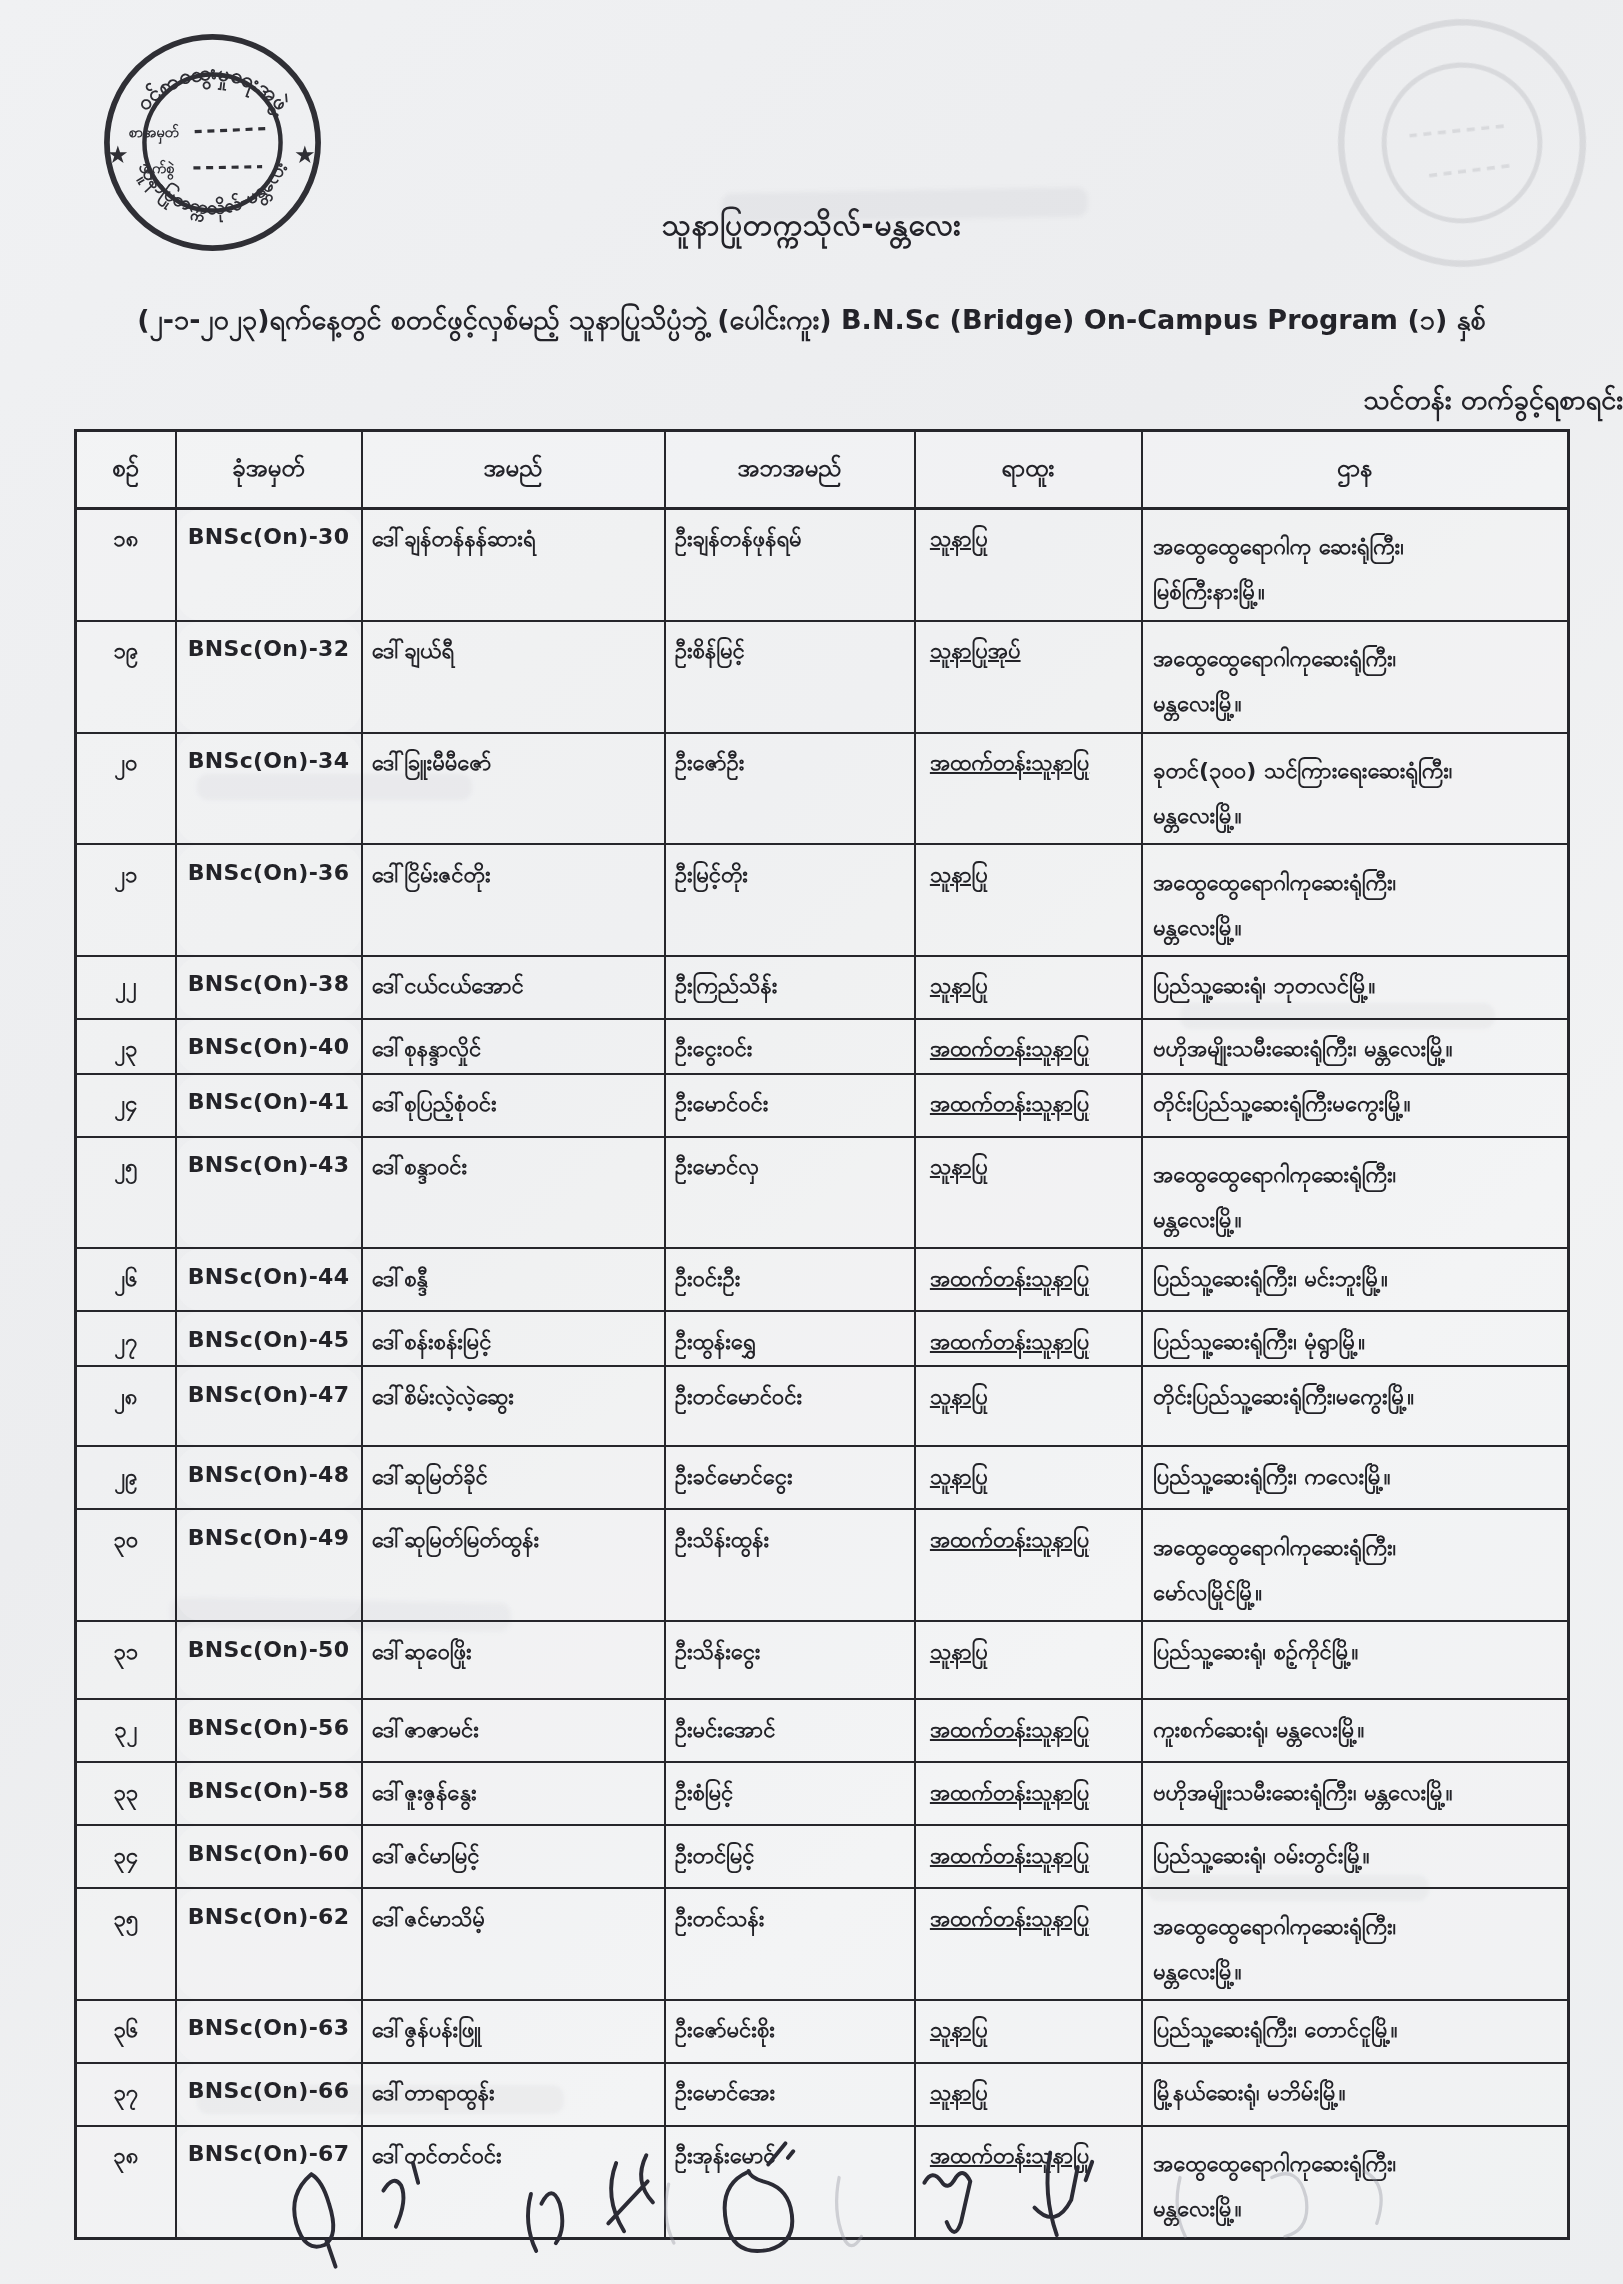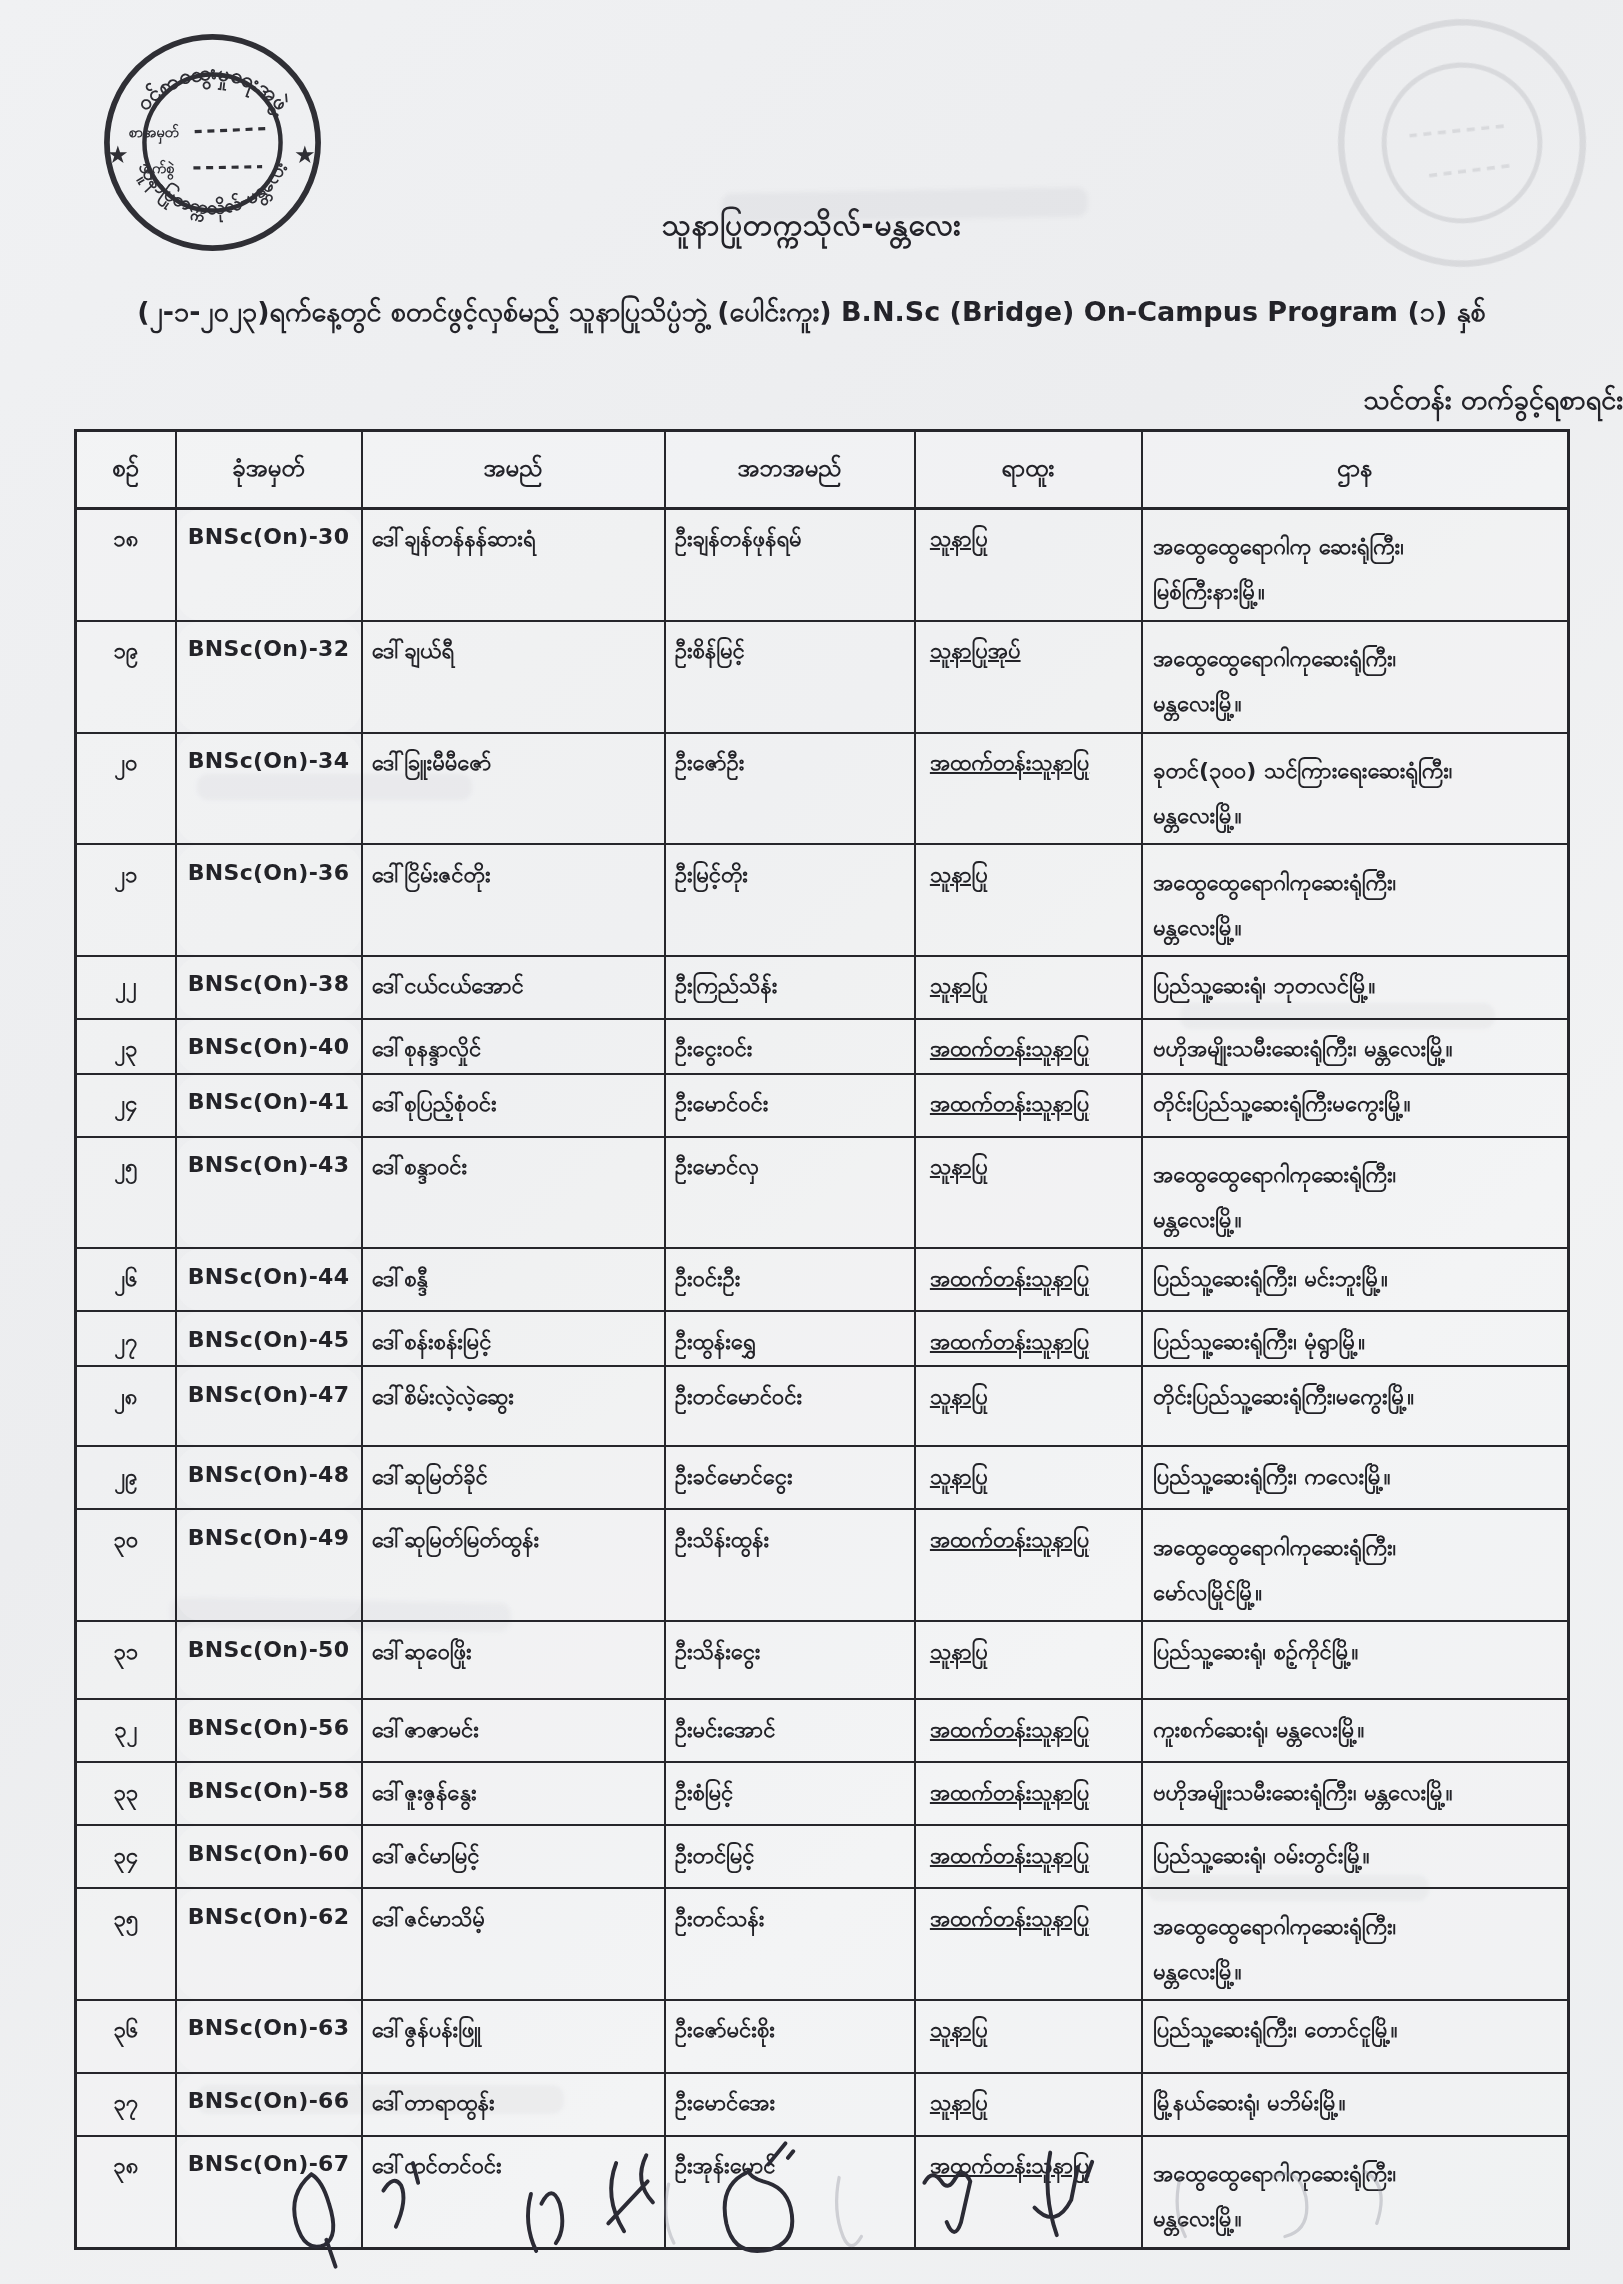--- a/index.html
+++ b/index.html
@@ -19,21 +19,21 @@
   .ghost-stamp{
     position:absolute;left:1331px;top:11.8px;width:262px;height:262px;
     opacity:.13;transform:scaleX(-1) rotate(8deg);filter:blur(0.7px);
   }
   
   .title{
     position:absolute;top:205px;left:0;width:1623px;text-align:center;
     font-size:30px;font-weight:700;letter-spacing:0.7px;color:#232329;
   }
   .subtitle1{
-    position:absolute;top:294px;left:26px;width:1571px;text-align:center;
+    position:absolute;top:302px;left:26px;width:1571px;text-align:center;
     font-size:27px;font-weight:700;color:#232329;
   }
   .subtitle2{
     position:absolute;top:382px;left:0;width:1623px;text-align:right;
     font-size:27px;font-weight:700;color:#232329;
   }
   
   table.list{
     position:absolute;left:74px;top:429px;width:1493px;
     border-collapse:collapse;table-layout:fixed;
@@ -277,21 +277,21 @@
         </tr>
         <tr class="tall" style="height: 100px;">
           <td class="c-no">၃၅</td>
           <td class="c-roll">BNSc(On)-62</td>
           <td class="c-name">ဒေါ်ဇင်မာသိမ့်</td>
           <td class="c-father">ဦးတင်သန်း</td>
           <td class="c-pos">အထက်တန်းသူနာပြု</td>
           <td class="c-dept">အထွေထွေရောဂါကုဆေးရုံကြီး၊
 မန္တလေးမြို့။</td>
         </tr>
-        <tr class="short" style="height: 73px;">
+        <tr class="short" style="height: 63px;">
           <td class="c-no">၃၆</td>
           <td class="c-roll">BNSc(On)-63</td>
           <td class="c-name">ဒေါ်ဇွန်ပန်းဖြူ</td>
           <td class="c-father">ဦးဇော်မင်းစိုး</td>
           <td class="c-pos">သူနာပြု</td>
           <td class="c-dept">ပြည်သူ့ဆေးရုံကြီး၊ တောင်ငူမြို့။</td>
         </tr>
         <tr class="short" style="height: 63px;">
           <td class="c-no">၃၇</td>
           <td class="c-roll">BNSc(On)-66</td>

